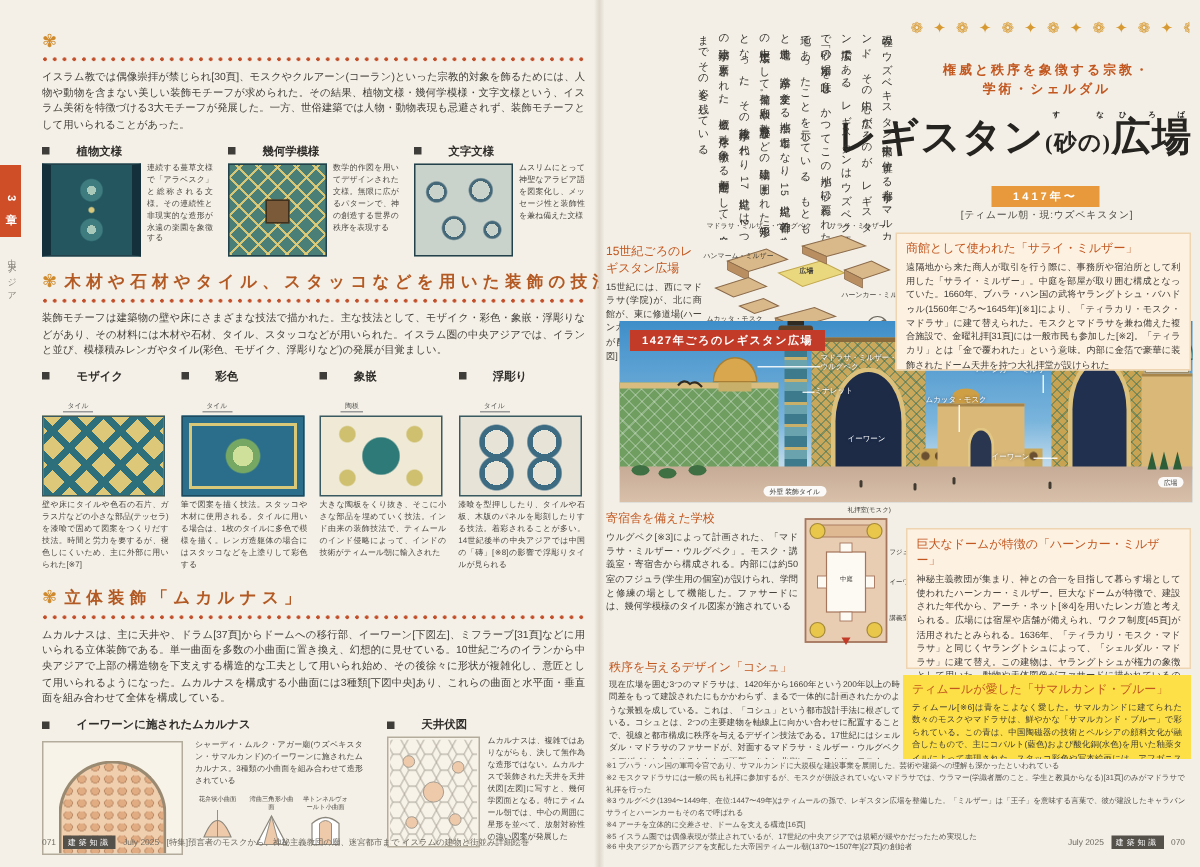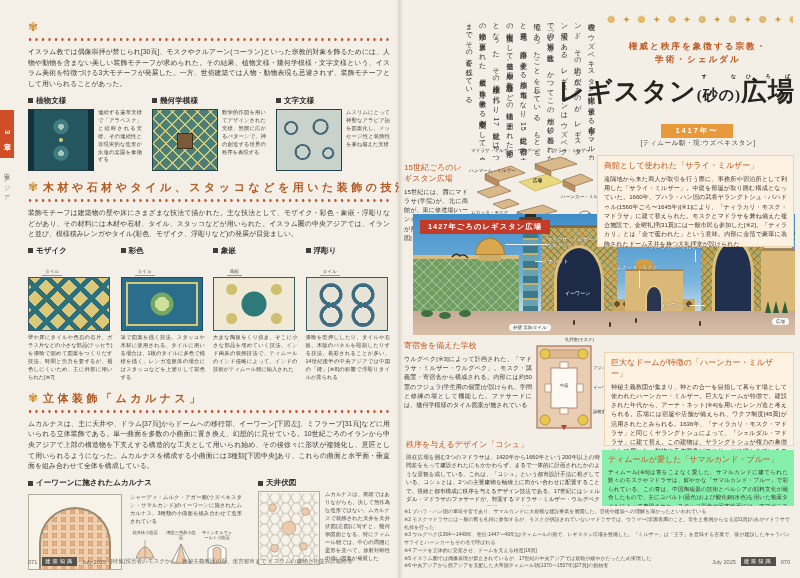--- a/index.html
+++ b/index.html
@@ -9,21 +9,21 @@
 .abs{position:absolute}
 .page{position:absolute;top:0;height:578px;overflow:hidden}
 #pgL{left:0;width:399px;background:#f4f0e7}
 #pgR{left:399px;width:401px;background:#f3efe6}
 .gutter{position:absolute;left:396px;top:0;width:7px;height:578px;background:linear-gradient(90deg,rgba(0,0,0,0) 0%,rgba(90,70,50,.14) 50%,rgba(0,0,0,0) 100%)}
 
 .sec-head{display:flex;align-items:center;gap:5px;color:#b35a24;font-weight:bold;font-size:11px;letter-spacing:3.5px;white-space:nowrap}
 .flower{color:#d08a2e;font-size:12px;letter-spacing:0}
 .dots{height:5px;margin:3px 0 5px;background-image:radial-gradient(circle at 2px 2.5px,#c24f2a 1.1px,transparent 1.4px);background-size:6.5px 5px;background-repeat:repeat-x}
 .body{font-size:6.9px;line-height:1.55;text-align:justify;color:#403d38}
-.itemhead{display:flex;align-items:center;gap:3px;font-size:7.6px;font-weight:bold;color:#2f2d2a;margin-bottom:3px}
+.itemhead{display:flex;align-items:center;gap:18px;font-size:7.6px;font-weight:bold;color:#2f2d2a;margin-bottom:3px}
 .sq{width:5px;height:5px;background:#3f3d3a;flex:none}
 .cap{font-size:5.3px;line-height:1.5;color:#4a4742;text-align:justify}
 .tag{font-size:4.6px;color:#5a5a58;margin:0 0 1px 14px;border-bottom:.5px solid #999;display:inline-block;padding:0 3px 1px}
 .footerL{position:absolute;left:28px;bottom:12px;font-size:5.6px;color:#6a675f;display:flex;align-items:center;gap:5px}
 .footerR{position:absolute;right:10px;bottom:12px;font-size:5.6px;color:#6a675f;display:flex;align-items:center;gap:5px}
 .magbox{background:#54504a;color:#fff;padding:1px 3px;font-size:5.2px;letter-spacing:2px}
 
 .chapTab{position:absolute;left:0;top:110px;width:14px;height:48px;background:#cf4e28;color:#fff;writing-mode:vertical-rl;text-align:center;font-size:7.5px;font-weight:bold;letter-spacing:2px;line-height:14px}
 .chapSub{position:absolute;left:2px;top:168px;writing-mode:vertical-rl;font-size:6px;color:#8a867e;letter-spacing:2px}
 .contentL{position:absolute;left:28px;top:20px;width:362px}
@@ -53,21 +53,21 @@
 .subT{position:absolute;left:204px;top:40px;width:190px;text-align:center;color:#c2571f;font-weight:bold;font-size:8.6px;letter-spacing:2px;line-height:1.5}
 .bigT{position:absolute;left:150px;top:74px;width:246px;text-align:right;font-family:"Liberation Serif","DejaVu Serif",serif;font-size:26px;font-weight:600;color:#262420;letter-spacing:1px;white-space:nowrap}
 .bigT .paren{font-size:15px}
 .bigT rt{font-size:5px;letter-spacing:0}
 .badge{position:absolute;left:262px;top:124px;width:72px;text-align:center;background:#e8993c;color:#fff;font-size:7.4px;font-weight:bold;letter-spacing:2px;padding:2px 0}
 .country{position:absolute;left:204px;top:139px;width:190px;text-align:center;font-size:6.6px;color:#4c4a45;letter-spacing:.5px}
 .introV{position:absolute;left:4px;top:18px;width:194px;height:142px;writing-mode:vertical-rl;font-size:7.1px;line-height:1.92;letter-spacing:.8px;color:#35332f;overflow:hidden}
 .oh{color:#c2571f;font-weight:normal;font-size:8px;line-height:1.35;margin-bottom:2px}
 .obody{font-size:6.1px;line-height:1.52;text-align:justify;color:#3e3b36}
 .obox{background:#fdf1e1;border:1px solid #eed4b0;padding:5px 6px}
-.oboxsoft{background:#86efac;padding:5px 6px}
+.oboxsoft{background:#fde047;padding:5px 6px}
 .dlabel{position:absolute;font-size:4.6px;color:#3a3834;line-height:1.15;white-space:nowrap}
 .plabel{position:absolute;font-size:4.3px;color:#3a3834;line-height:1.1;white-space:nowrap}
 
 .ill{position:absolute;left:14px;top:214px;width:382px;height:121px;overflow:hidden;background:linear-gradient(#3f8ec9 0%,#79b4dc 55%,#bcd8ea 78%,#cfe2ef 100%)}
 .plaza{position:absolute;left:0;bottom:0;width:100%;height:24px;background:linear-gradient(#c6ac97,#d9c0a9)}
 .bldg{position:absolute}
 .leftmad{left:0;bottom:22px;width:106px;height:58px;background-color:#6f9e60;background-image:repeating-linear-gradient(45deg,rgba(255,255,255,.25) 0 1px,transparent 1px 6px),repeating-linear-gradient(-45deg,rgba(255,255,255,.25) 0 1px,transparent 1px 6px);border-top:4px solid #d9bd80}
 .odome{left:62px;bottom:80px;width:30px;height:17px;border-radius:50% 50% 0 0/100% 100% 0 0;background:#d9a84e;border:1px solid #a87f34}
 .odrum{left:66px;bottom:74px;width:22px;height:7px;background:#c9b06a}
 .minaret{left:110px;bottom:22px;width:15px;height:92px;background:repeating-linear-gradient(0deg,#3d7a8c 0 7px,#6aa2ae 7px 13px,#c9b06a 13px 15px)}

